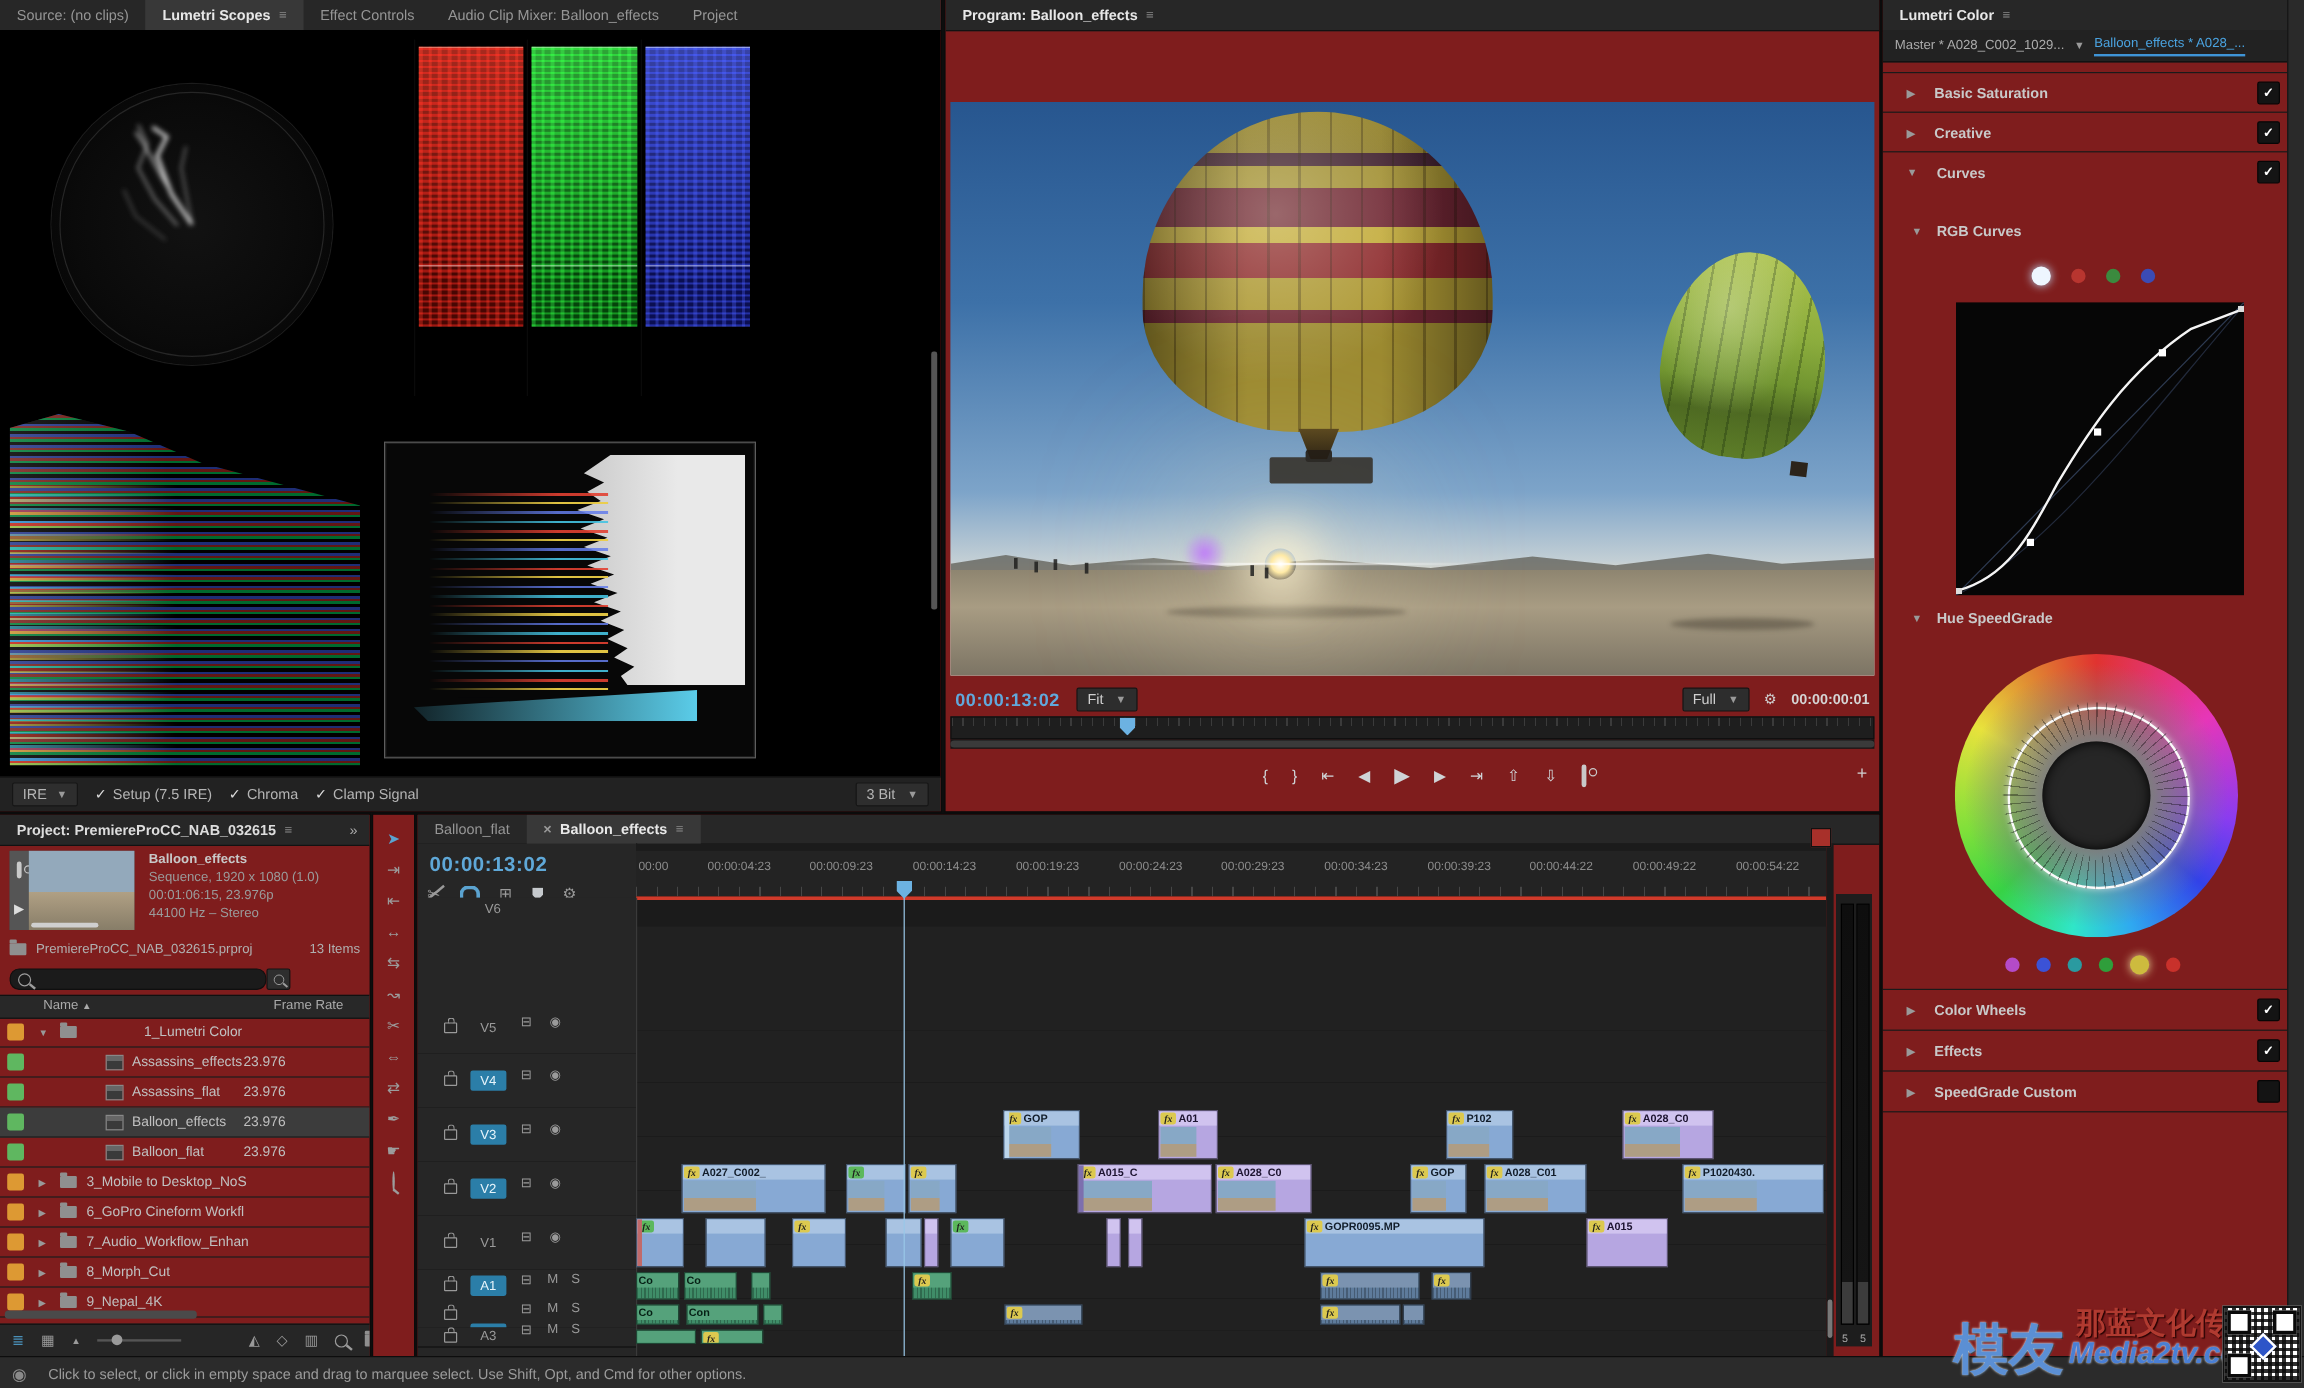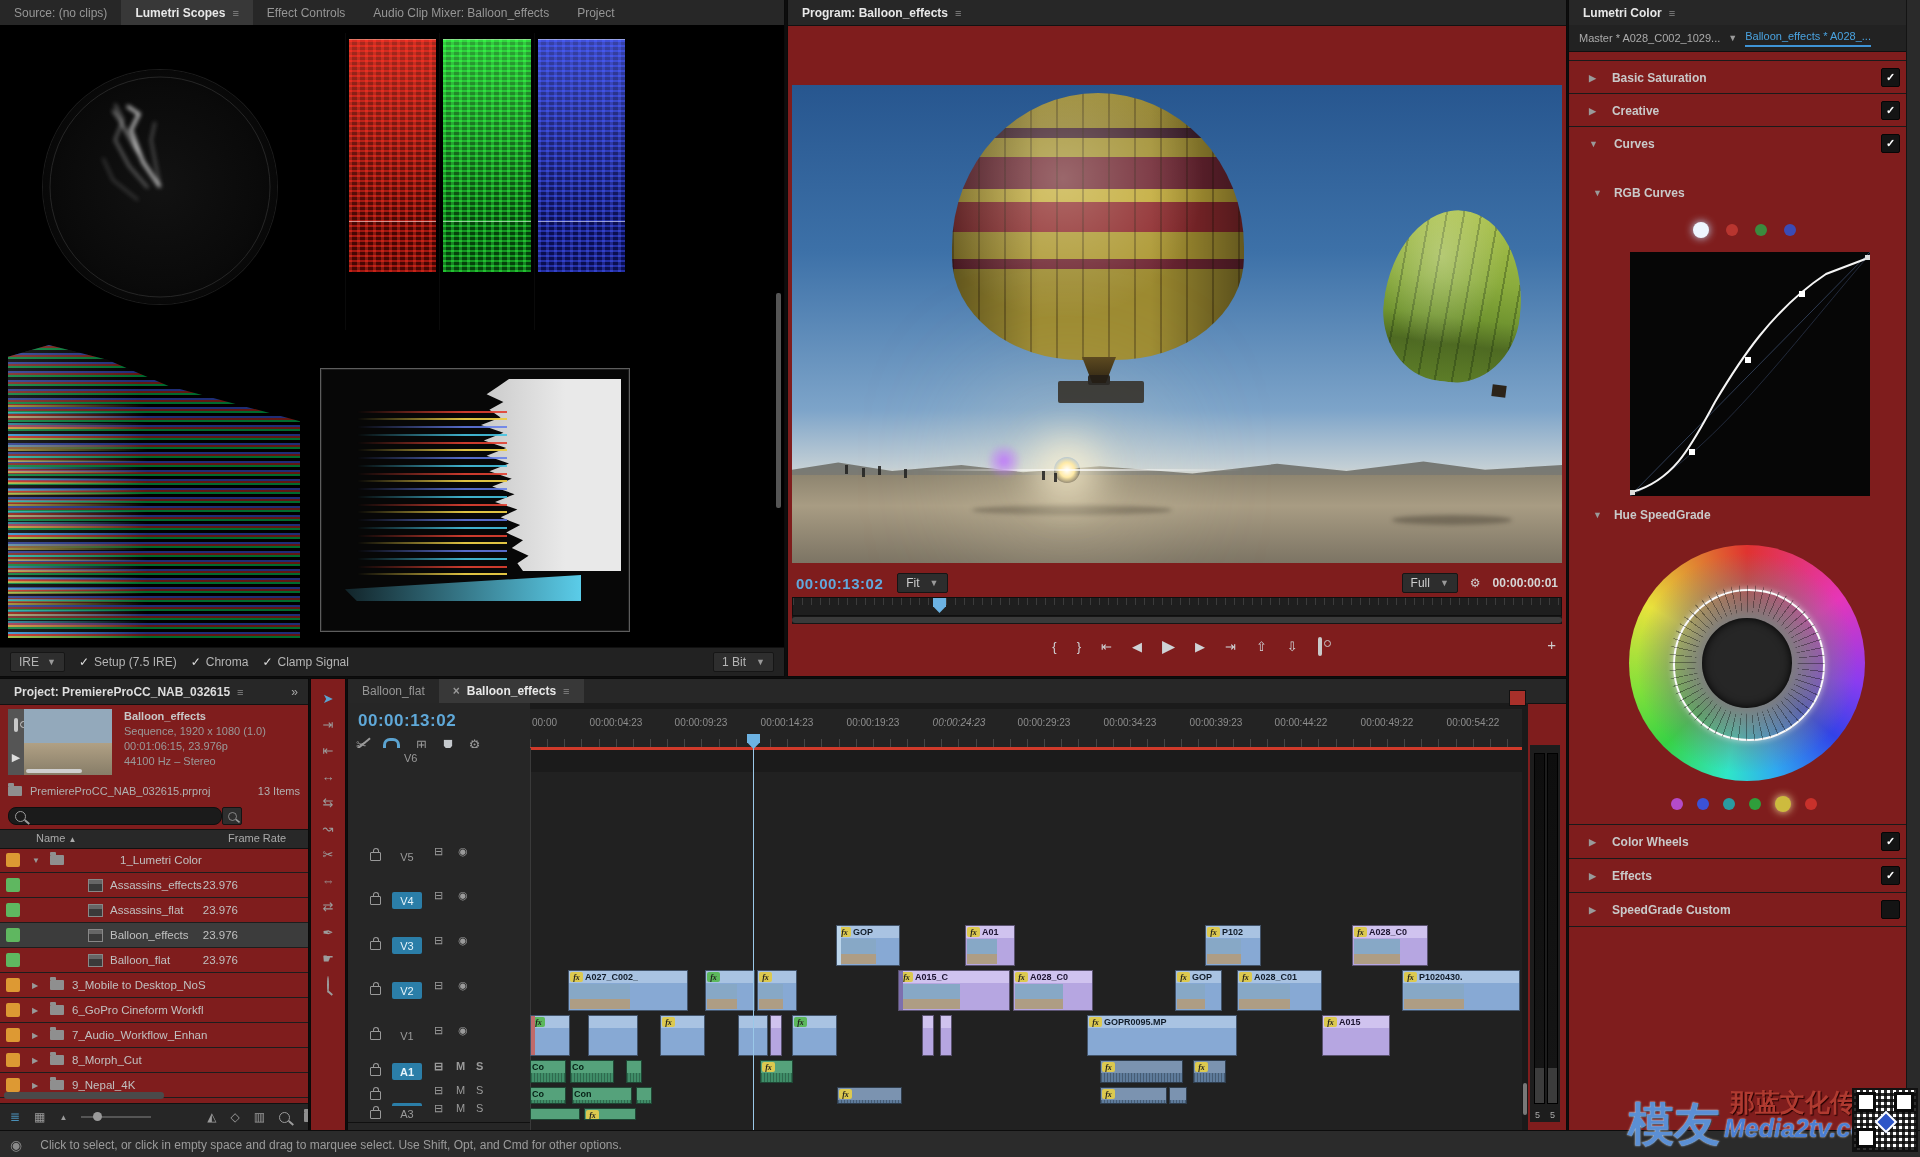--- a/index.html
+++ b/index.html
@@ -277,21 +277,21 @@
       </div>
     <div class="chk">
         <span class="tick">✓</span>
         <span>Chroma</span>
       </div>
     <div class="chk">
         <span class="tick">✓</span>
         <span>Clamp Signal</span>
       </div>
     <div style="margin-left:auto;display:flex;align-items:center;gap:10px;" class="dd">
-        <span>1 Bit</span>
+        <span>3 Bit</span>
         <span class="chev">▼</span>
       </div>
   </div>
 </div>
 
 <div class="panel" id="program-panel" style="left:788px;top:0;width:778px;height:676px;">
   <div class="tabbar">
     <div class="tab active" style="background:none;">
         <span>Program: Balloon_effects</span>
         <span class="menu-glyph">≡</span>
@@ -625,21 +625,21 @@
           <div class="tbadge on" style="top: 14px;">V2</div>
           <div class="thico" style="left: 86px; top: 10.5px;">⊟</div>
           <div class="thico" style="left: 110px; top: 10.5px;">◉</div>
         </div>
         <div class="thead" style="top: 310px; height: 45px;">
           <div class="lk" style="top: 17.5px;"></div>
           <div class="tbadge" style="top: 14px;">V1</div>
           <div class="thico" style="left: 86px; top: 10.5px;">⊟</div>
           <div class="thico" style="left: 110px; top: 10.5px;">◉</div>
         </div>
-        <div class="thead" style="top: 355px; height: 27px; font-weight: bold;">
+        <div class="thead" style="top: 355px; height: 27px;">
           <div class="lk" style="top: 8.5px;"></div>
           <div class="tbadge on" style="top: 5px;">A1</div>
           <div class="thico" style="left: 86px; top: 1.5px;">⊟</div>
           <div class="thico" style="left: 108px; top: 1.5px;">M</div>
           <div class="thico" style="left: 128px; top: 1.5px;">S</div>
         </div>
         <div class="thead" style="top: 382px; height: 21px;">
           <div class="lk" style="top: 5.5px;"></div>
           <div class="tbadge on" style="top: 18px;">A2</div>
           <div class="thico" style="left: 86px; top: -1.5px;">⊟</div>
@@ -665,21 +665,21 @@
         <div class="trackband" style="top: 334px; height: 45px;"></div>
         <div class="trackband" style="top: 379px; height: 27px;"></div>
         <div class="trackband" style="top: 406px; height: 21px;"></div>
       </div>
     <div id="tl-ruler">
         <div class="rlabel" style="left: 2px;">00:00</div>
         <div class="rlabel" style="left: 86px; transform: translateX(-50%);">00:00:04:23</div>
         <div class="rlabel" style="left: 171px; transform: translateX(-50%);">00:00:09:23</div>
         <div class="rlabel" style="left: 257px; transform: translateX(-50%);">00:00:14:23</div>
         <div class="rlabel" style="left: 343px; transform: translateX(-50%);">00:00:19:23</div>
-        <div class="rlabel" style="left: 429px; transform: translateX(-50%); font-style: italic;">00:00:24:23</div>
+        <div class="rlabel" style="left: 429px; transform: translateX(-50%);">00:00:24:23</div>
         <div class="rlabel" style="left: 514px; transform: translateX(-50%);">00:00:29:23</div>
         <div class="rlabel" style="left: 600px; transform: translateX(-50%);">00:00:34:23</div>
         <div class="rlabel" style="left: 686px; transform: translateX(-50%);">00:00:39:23</div>
         <div class="rlabel" style="left: 771px; transform: translateX(-50%);">00:00:44:22</div>
         <div class="rlabel" style="left: 857px; transform: translateX(-50%);">00:00:49:22</div>
         <div class="rlabel" style="left: 943px; transform: translateX(-50%);">00:00:54:22</div>
       </div>
     <div id="render-bar"></div>
     <div id="tl-startline"></div>
     <div id="clips-layer">

